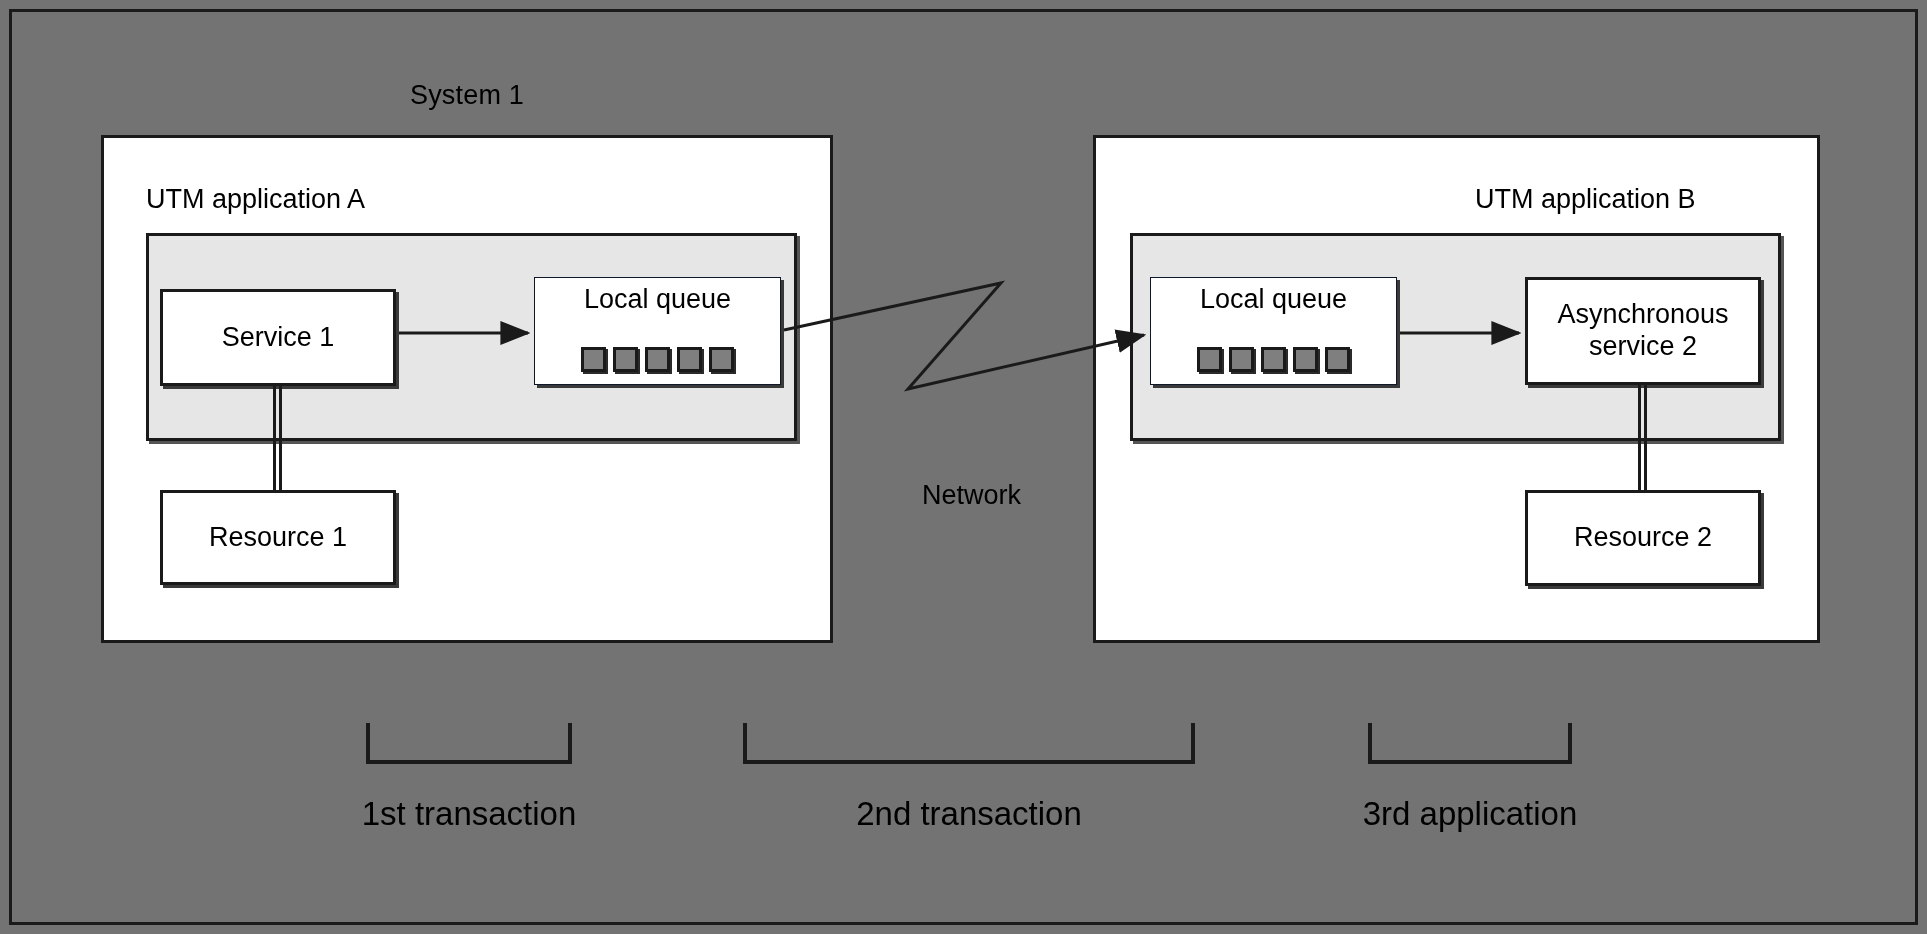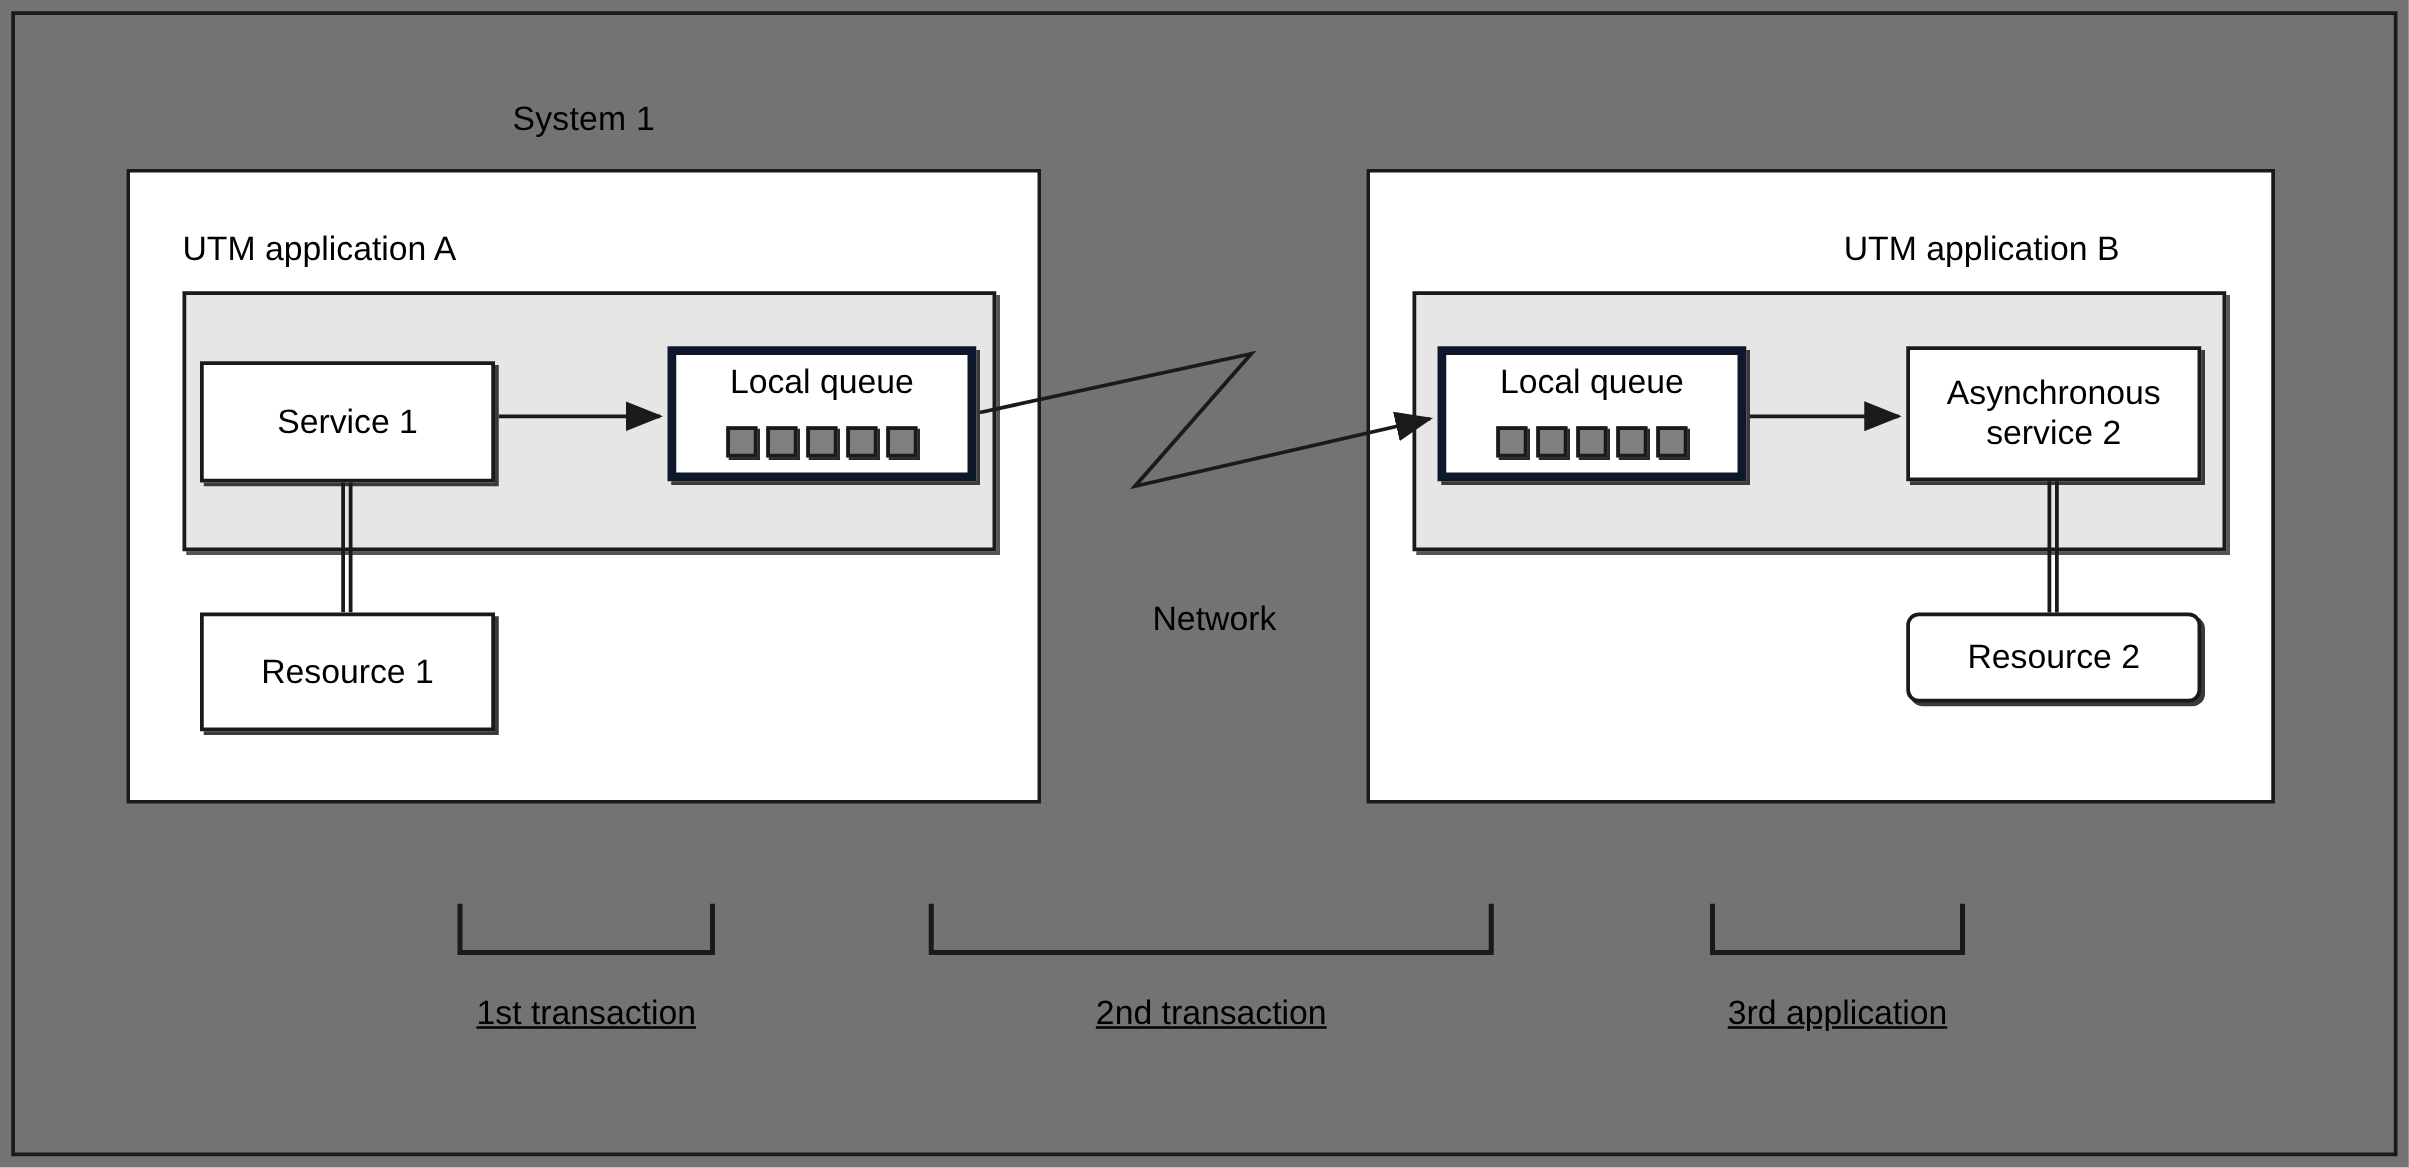--- a/index.html
+++ b/index.html
@@ -63,21 +63,21 @@
     align-items: center;
     justify-content: center;
     text-align: center;
     font-size: 27px;
     color: #000000;
     line-height: 1.18;
   }
   .queue-box {
     position: absolute;
     background: #ffffff;
-    border: 7px solid #0f172a;
+    border: 1px solid #0f172a;
     box-sizing: border-box;
     box-shadow: 3px 3px 0 #3a3a3a;
   }
   .queue-title {
     position: absolute;
     left: 0;
     right: 0;
     top: 6px;
     text-align: center;
     font-size: 27px;
@@ -109,25 +109,24 @@
     box-sizing: border-box;
   }
   .network-label {
     position: absolute;
     font-size: 27px;
     color: #000000;
     white-space: nowrap;
   }
   .txn-label {
     position: absolute;
-    font-size: 27px;
+    font-size: 33px;
     color: #000000;
     white-space: nowrap;
     text-align: center;
-    text-decoration: underline;
   }
   svg.overlay {
     position: absolute;
     left: 0;
     top: 0;
     width: 1927px;
     height: 934px;
     pointer-events: none;
   }
 </style>
@@ -187,21 +186,21 @@
     </div>
   </div>
 
   <div class="node-box" style="left:1525px; top:277px; width:236px; height:108px; flex-direction:column;text-align:center;">
     <span>Asynchronous</span>
     <span>service 2</span>
   </div>
 
   <div class="dbl-conn" style="left:1638px; top:385px; height:105px;"></div>
 
-  <div class="node-box" style="left:1525px; top:490px; width:236px; height:72px;border-radius:10px;">
+  <div class="node-box" style="left:1525px; top:490px; width:236px; height:96px;">
     <span>Resource 2</span>
   </div>
 
   <svg class="overlay" viewBox="0 0 1927 934">
     <defs>
       <marker id="arrowhead" markerWidth="10" markerHeight="8" refX="9.2" refY="4" orient="auto" markerUnits="strokeWidth">
         <path d="M0,0 L10,4 L0,8 z" fill="#1a1a1a"></path>
       </marker>
     </defs>
 

